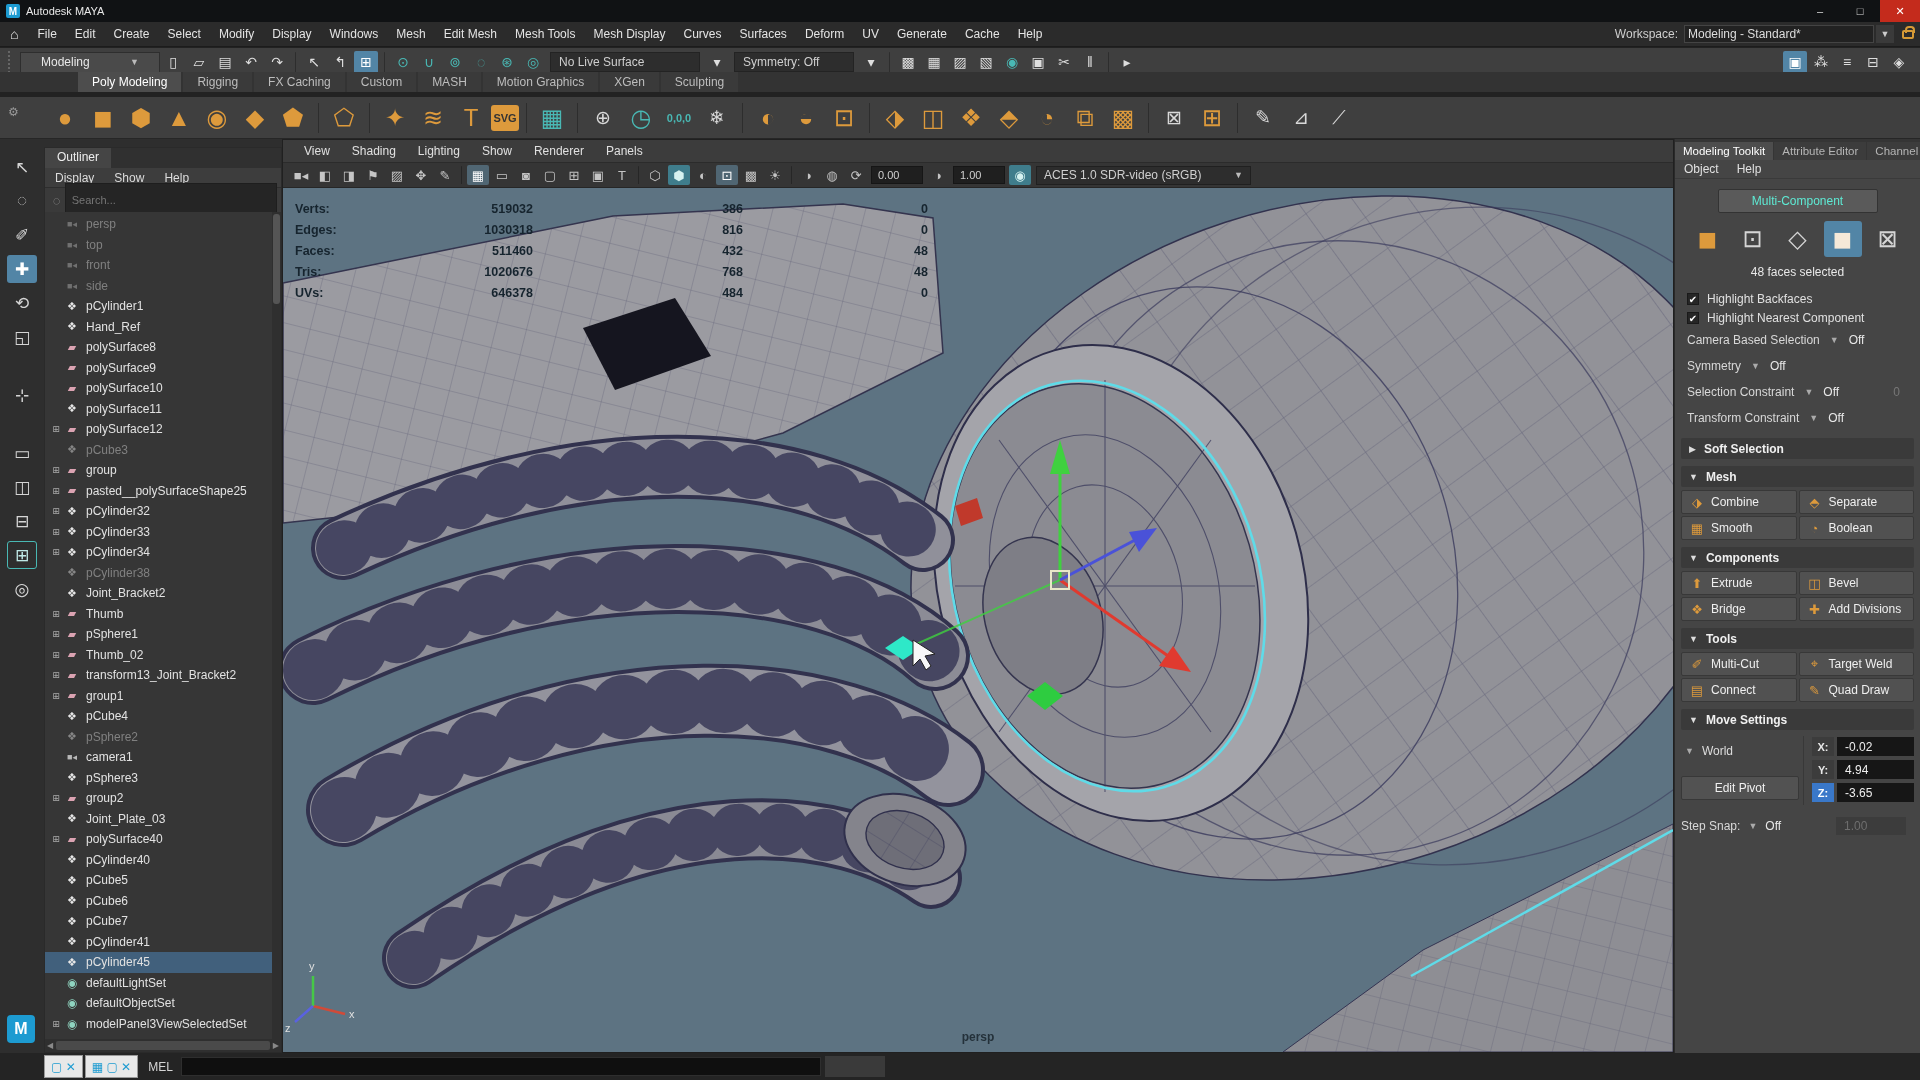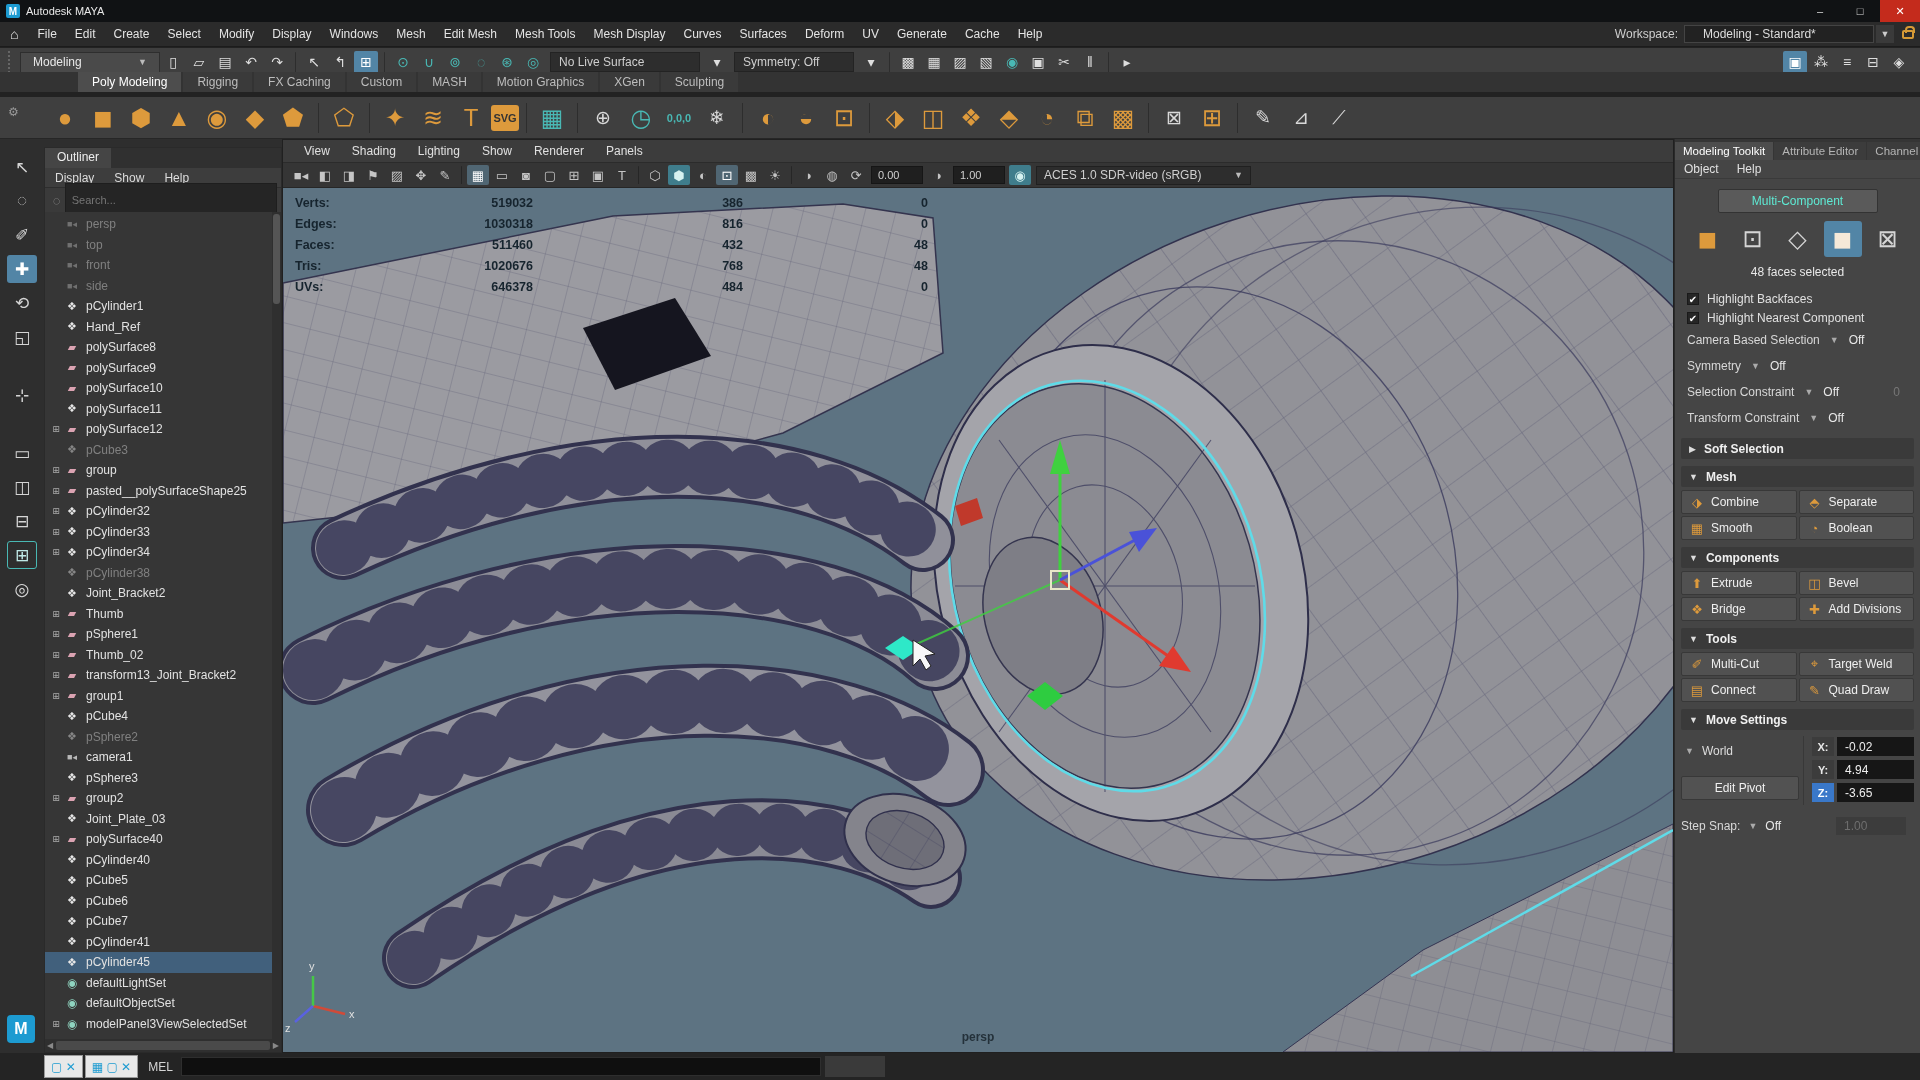--- a/index.html
+++ b/index.html
@@ -12,28 +12,28 @@
 #titlebar .title{color:#e8e8e8;font-size:11px}
 #win-controls{margin-left:auto;display:flex;height:22px}
 #win-controls span{width:40px;display:flex;align-items:center;justify-content:center;font-size:11px;color:#ddd}
 #win-controls .close{background:#c42b1c;color:#fff}
 
 #menubar{position:absolute;top:22px;left:0;width:1920px;height:25px;background:#2b2b2b;border-bottom:1px solid #1c1c1c;display:flex;align-items:center;padding-left:8px}
 #home-icon{color:#e8e8e8;font-size:14px;margin:0 10px 0 2px}
 #menubar .mitem{padding:0 9px;color:#e4e4e4;font-size:12px;cursor:default}
 #workspace{margin-left:auto;display:flex;align-items:center;margin-right:6px}
 #workspace .wlabel{color:#cfcfcf;margin-right:6px}
-#workspace .wselect{width:190px;height:18px;background:#222;border:1px solid #444;color:#ddd;display:flex;align-items:center;padding:0 18px}
+#workspace .wselect{width:190px;height:18px;background:#222;border:1px solid #444;color:#ddd;display:flex;align-items:center;padding:0 3px}
 #workspace .warrow{width:18px;height:18px;background:#3a3a3a;display:flex;align-items:center;justify-content:center;font-size:9px;color:#ccc;margin-left:2px}
 .lock{width:12px;height:9px;border:2px solid #d69a36;border-radius:2px;position:relative;margin-left:8px}
 .lock::before{content:"";position:absolute;left:1px;top:-6px;width:6px;height:5px;border:2px solid #d69a36;border-bottom:none;border-radius:4px 4px 0 0}
 
 #toolbar{position:absolute;top:48px;left:0;width:1920px;height:29px;background:#3f3f3f;border-bottom:1px solid #2a2a2a;display:flex;align-items:center;padding-left:4px}
 .grip{width:8px;height:22px;border-left:2px dotted #666;margin:0 4px}
-#mode-select{width:140px;height:21px;background:#4a4a4a;border:1px solid #2e2e2e;display:flex;align-items:center;padding:0 12px;color:#e8e8e8}
+#mode-select{width:140px;height:21px;background:#4a4a4a;border:1px solid #2e2e2e;display:flex;align-items:center;padding:0 20px;color:#e8e8e8}
 #mode-select .arr{margin-left:auto;font-size:9px;color:#bbb}
 .iconrow{display:flex;align-items:center;height:100%}
 .ticon{width:24px;height:23px;display:flex;align-items:center;justify-content:center;font-size:14px;color:#c9c9c9;margin:0 1px;border-radius:2px}
 .ticon.teal{color:#49b8b4}
 .ticon.white{color:#dedede}
 .ticon.hl-blue{background:#5285a6;color:#fff}
 .ticon.sep{width:1px;height:20px;background:#2d2d2d;margin:0 5px}
 .tfield{height:20px;background:#2d2d2d;border:1px solid #232323;color:#cfcfcf;padding:0 8px;display:flex;align-items:center;margin:0 4px}
 
 #shelf-tabs{position:absolute;top:72px;left:0;width:1920px;height:20px;background:#333;display:flex;align-items:flex-end;padding-left:78px}
@@ -86,21 +86,21 @@
 #vp-menus span{padding:0 11px;color:#e0e0e0}
 #vp-icons{height:25px;background:#353535;display:flex;align-items:center;padding-left:6px;border-bottom:1px solid #262626}
 .vicon{width:22px;height:20px;display:flex;align-items:center;justify-content:center;font-size:13px;color:#c5c5c5;margin:0 1px;border-radius:2px}
 .vicon.hl{background:#506673;color:#fff}
 .vicon.hl-teal{background:#3f7d8c;color:#d5f2f0}
 .vicon.sep{width:1px;height:18px;background:#262626;margin:0 4px}
 .vfield{width:52px;height:18px;background:#1f1f1f;border:1px solid #161616;color:#d0d0d0;padding:0 6px;font-size:11px;margin:0 3px}
 #colorspace{width:215px;height:19px;background:#2d2d2d;border:1px solid #202020;color:#cfcfcf;display:flex;align-items:center;padding:0 7px;margin-left:4px}
 #colorspace .arr{margin-left:auto;font-size:9px;color:#bbb}
 #vp-scene{position:absolute;left:0;top:48px;width:1390px;height:864px}
-#hud{position:absolute;left:12px;top:52px;z-index:5}
+#hud{position:absolute;left:12px;top:58px;z-index:5}
 .hudrow{display:flex;height:21px;align-items:center;color:#16242e;font-weight:bold;font-size:12.5px}
 .hudrow .hlabel{width:78px}
 .hudrow .h1{width:160px;text-align:right}
 .hudrow .h2{width:210px;text-align:right}
 .hudrow .h3{width:185px;text-align:right}
 #persp-label{position:absolute;bottom:8px;left:50%;transform:translateX(-50%);color:#24313a;font-weight:bold;font-size:12px;z-index:5}
 
 #rightpanel{position:absolute;left:1674px;top:0;width:246px;height:914px;background:#454545;border-left:1px solid #2a2a2a;display:flex;flex-direction:column;overflow:hidden}
 #rp-tabs{height:21px;background:#353535;display:flex;align-items:flex-end}
 #rp-tabs .rtab{padding:3px 8px;font-size:11.5px;color:#b5b5b5;background:#3c3c3c;margin-right:1px;white-space:nowrap}

